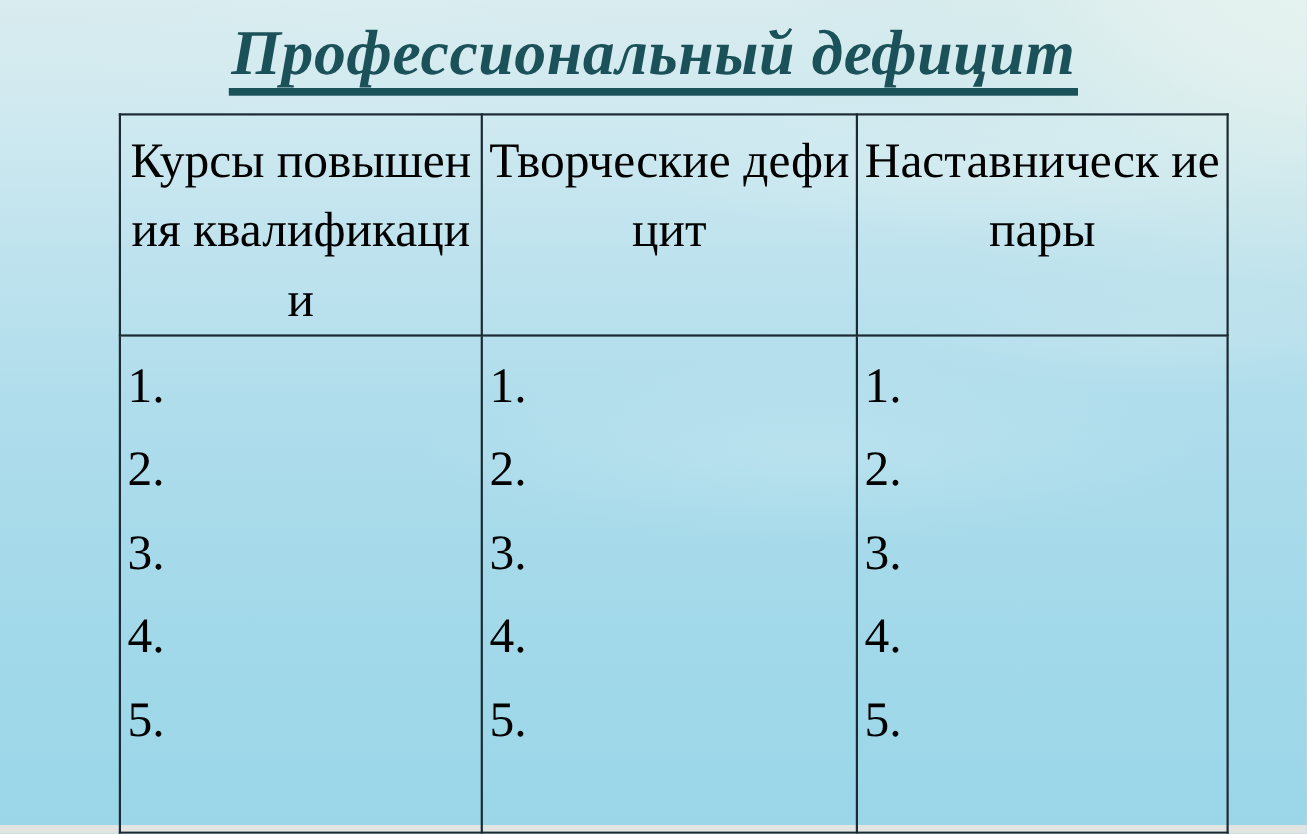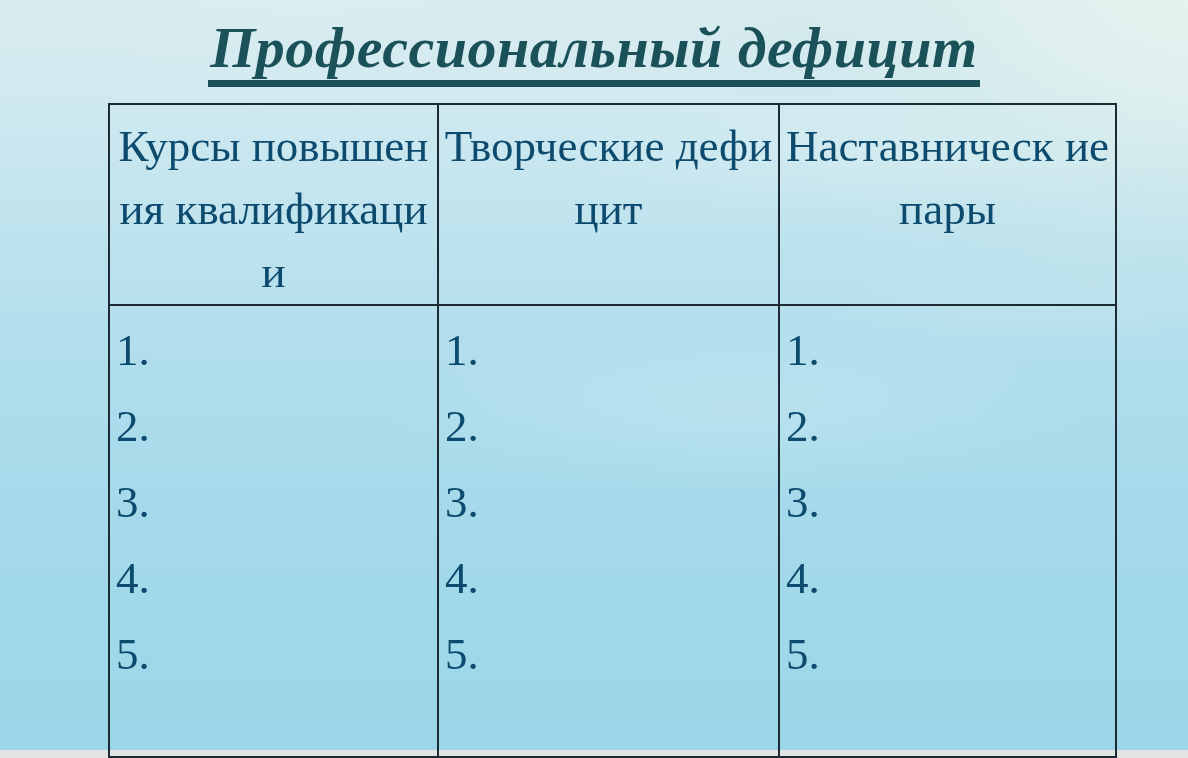--- a/index.html
+++ b/index.html
@@ -117,21 +117,21 @@
   .deficit-table col.c1 { width: 329px; }
   .deficit-table col.c2 { width: 341px; }
   .deficit-table col.c3 { width: 337px; }
 
   .deficit-table th,
   .deficit-table td {
     border: 2px solid #1c2b33;
     background: transparent;
     padding: 0;
     vertical-align: top;
-    color: #0c4a6e;
+    color: #000000;
     font-family: "Liberation Serif", "DejaVu Serif", serif;
     font-weight: normal;
   }
 
   .deficit-table thead th {
     height: 197px;
     text-align: center;
     vertical-align: top;
   }
   .hdr-inner {

